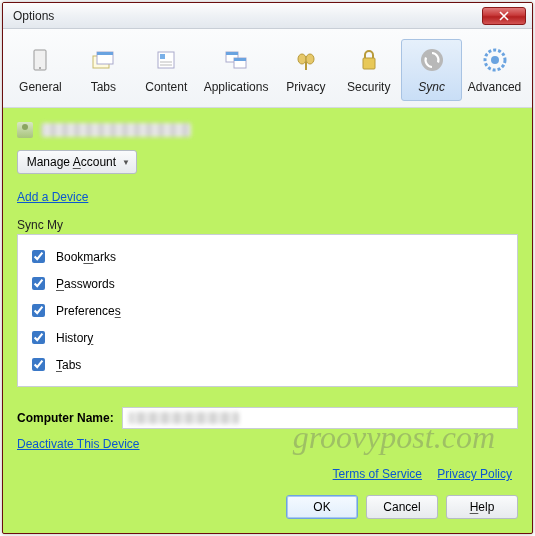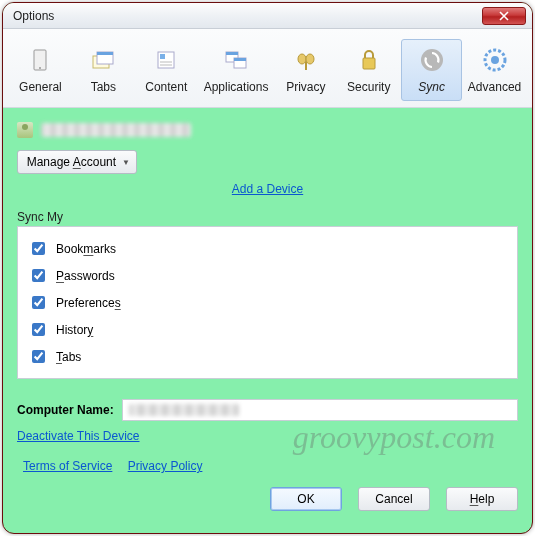--- a/index.html
+++ b/index.html
@@ -10,25 +10,25 @@
     background: #fff;
     width: 535px;
     height: 536px;
     position: relative;
   }
   .window {
     width: 531px;
     height: 532px;
     margin: 2px;
     border: 1px solid #6b0e0e;
-    border-radius: 12px;
+    border-radius: 2px;
     overflow: hidden;
     display: flex;
     flex-direction: column;
-    background: #86efac;
+    background: #bef264;
     box-shadow: 0 0 4px rgba(0,0,0,0.3);
   }
   .titlebar {
     height: 26px;
     background: linear-gradient(to bottom, #fdfdfd 0%, #eef1f5 50%, #e3e8ee 100%);
     border-bottom: 1px solid #c8ced6;
     display: flex;
     align-items: center;
     padding: 0 6px 0 10px;
   }
@@ -138,22 +138,21 @@
   .dropdown-arrow {
     font-size: 8px;
     color: #555;
   }
   .link {
     color: #0b57d0;
     text-decoration: underline;
     cursor: pointer;
   }
   .add-device {
-    margin-top: 8px;
-    text-align: center;
+    margin-top: 16px;
   }
   .sync-section {
     margin-top: 14px;
   }
   .sync-label {
     color: #222;
     margin-bottom: 2px;
     display: block;
   }
   .sync-box {
@@ -194,30 +193,30 @@
   .comp-input .blurred {
     width: 110px;
     height: 12px;
     margin-top: 4px;
   }
   .deactivate {
     margin-top: 8px;
   }
   .policy-row {
     margin-top: 16px;
-    text-align: left;
+    text-align: right;
   }
   .policy-row .link {
     margin: 0 6px;
   }
   .button-row {
     margin-top: 14px;
     display: flex;
     justify-content: flex-end;
-    gap: 16px;
+    gap: 8px;
   }
   .btn {
     min-width: 72px;
     height: 24px;
     background: linear-gradient(to bottom, #fafbfc, #e7eaee);
     border: 1px solid #b5bcc5;
     border-radius: 3px;
     display: flex;
     align-items: center;
     justify-content: center;

